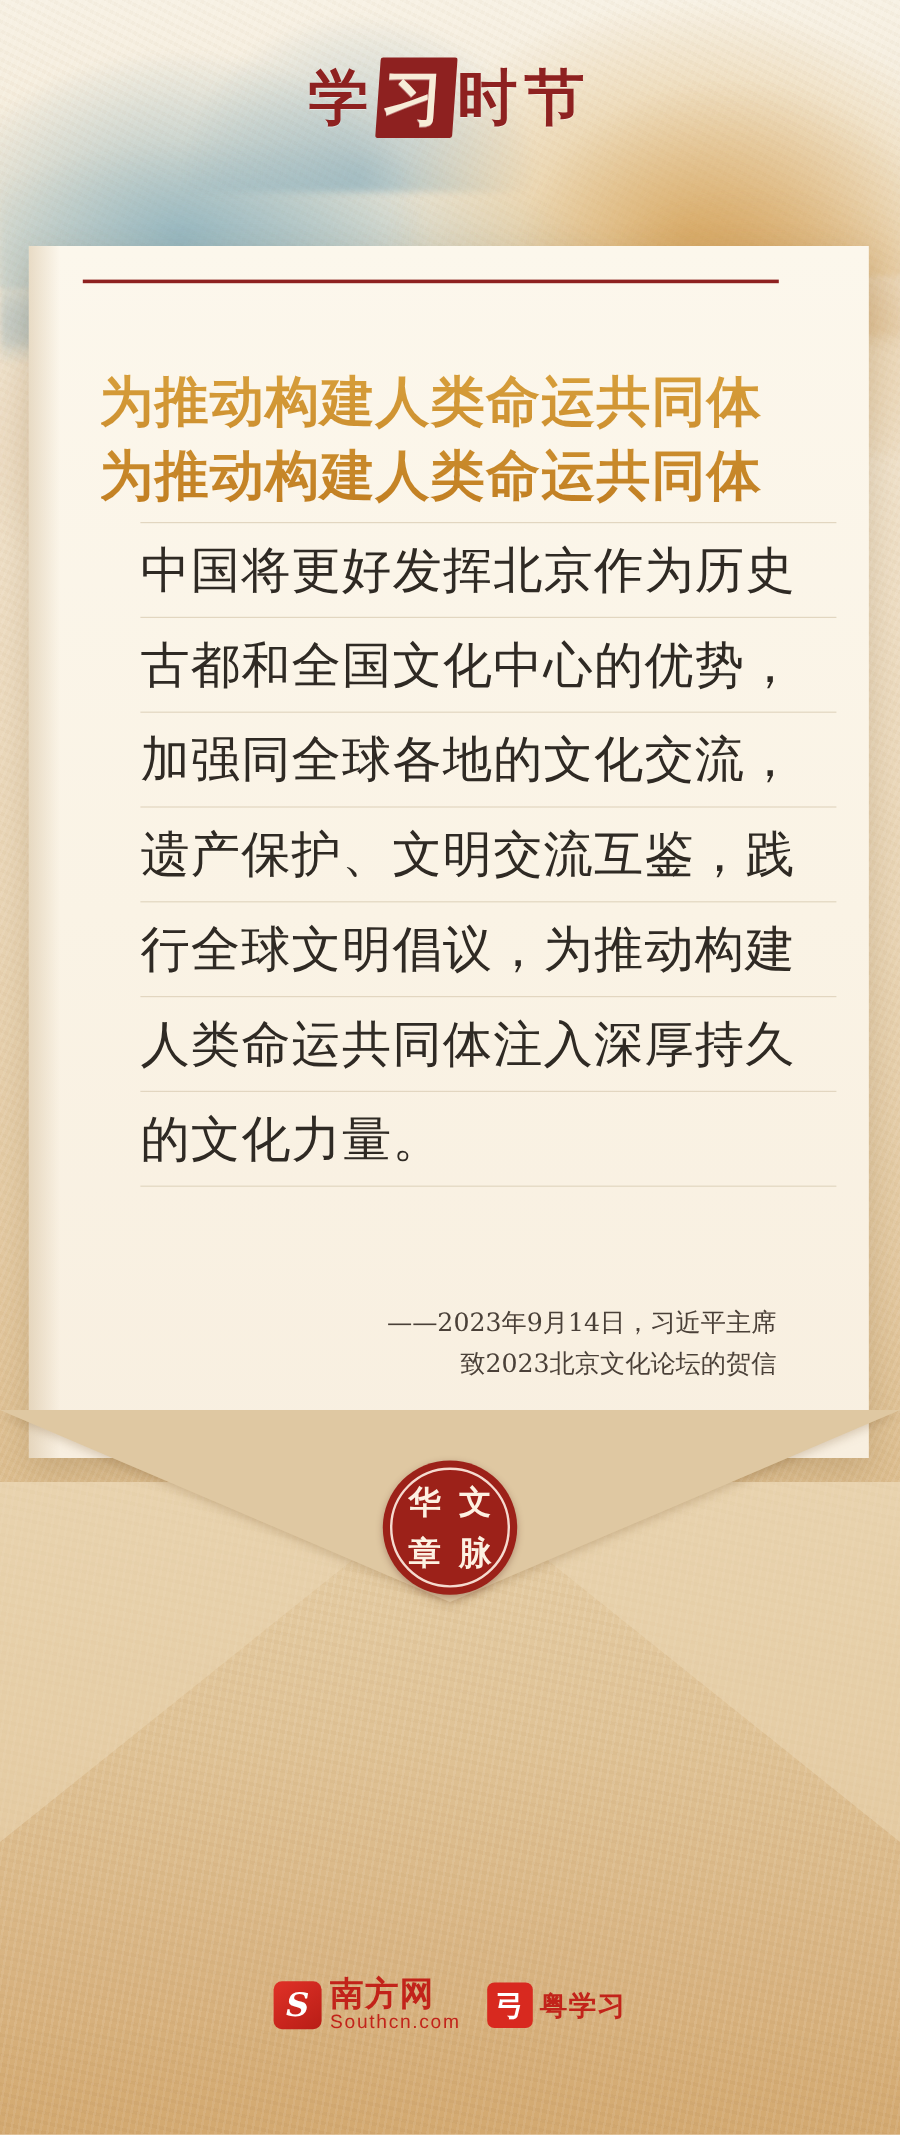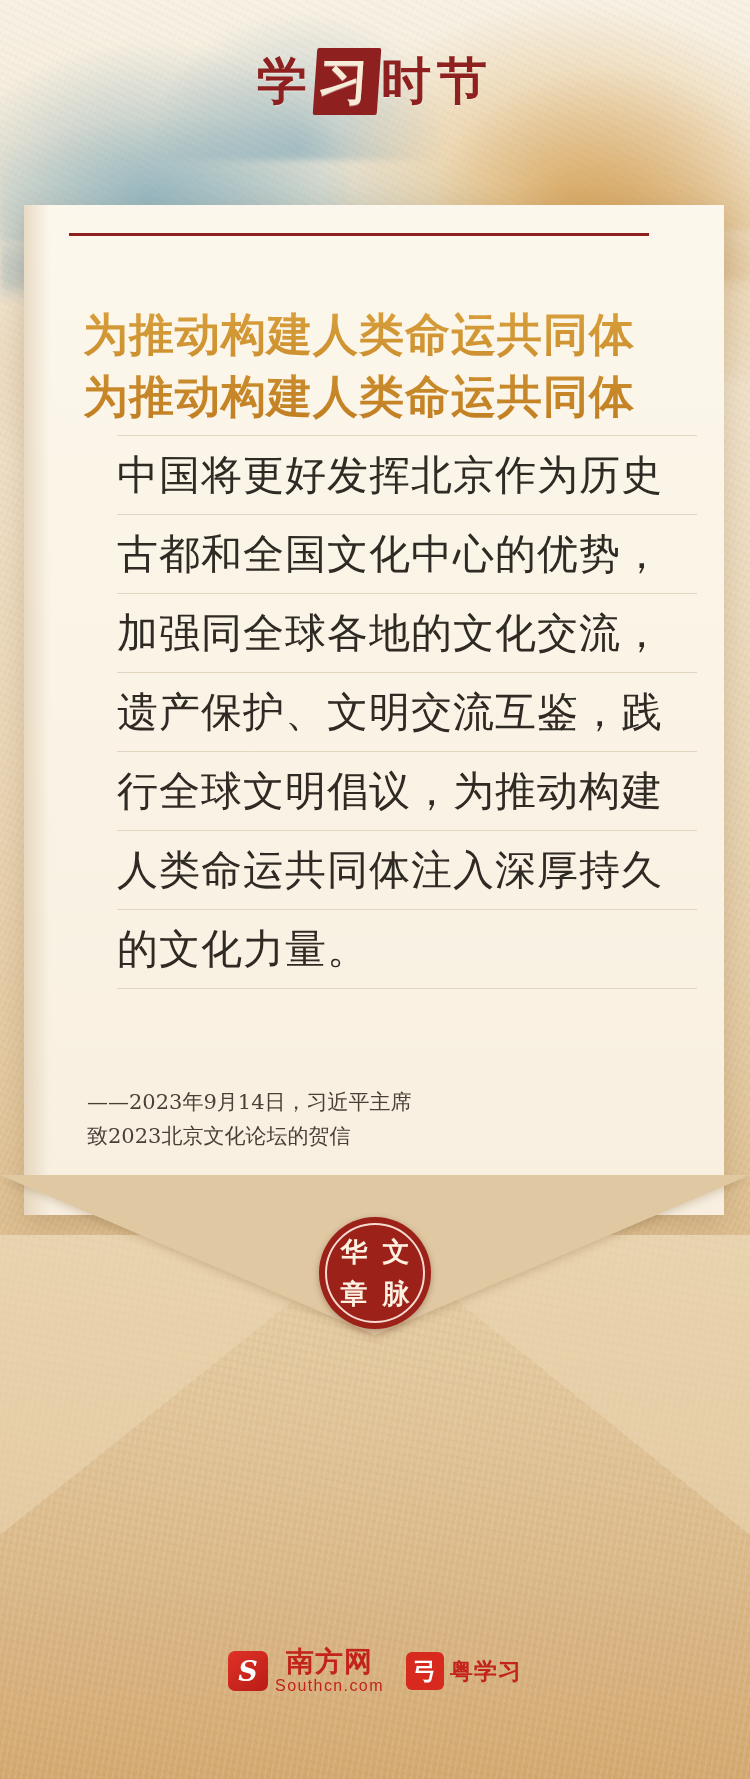--- a/index.html
+++ b/index.html
@@ -189,20 +189,21 @@
     white-space: nowrap;
   }
   .body-line:first-child { border-top: 1px solid #e2d6c0; }
 
   
   .attrib {
     position: absolute;
     right: 2px;
     top: 880px;
     width: 560px;
+    text-align: right;
     font-family: "DejaVu Serif", "Liberation Serif", serif;
     font-size: 21px;
     line-height: 34px;
     color: #4a4038;
   }
 
   
   .envelope {
     position: absolute;
     left: 0;
@@ -318,21 +319,20 @@
     background: linear-gradient(145deg, #e03127, #b81d16);
     color: #fff;
     font-family: "DejaVu Serif", "Liberation Serif", serif;
     font-weight: bold;
     font-size: 27px;
     display: flex; align-items: center; justify-content: center;
     font-style: italic;
   }
   .logo-s-text {
     line-height: 1;
-    text-align: center;
   }
   .logo-s-cn {
     font-family: "DejaVu Serif", "Liberation Serif", serif;
     font-weight: bold;
     font-size: 28px;
     color: #c2231a;
     letter-spacing: 1px;
   }
   .logo-s-en {
     font-size: 16px;

